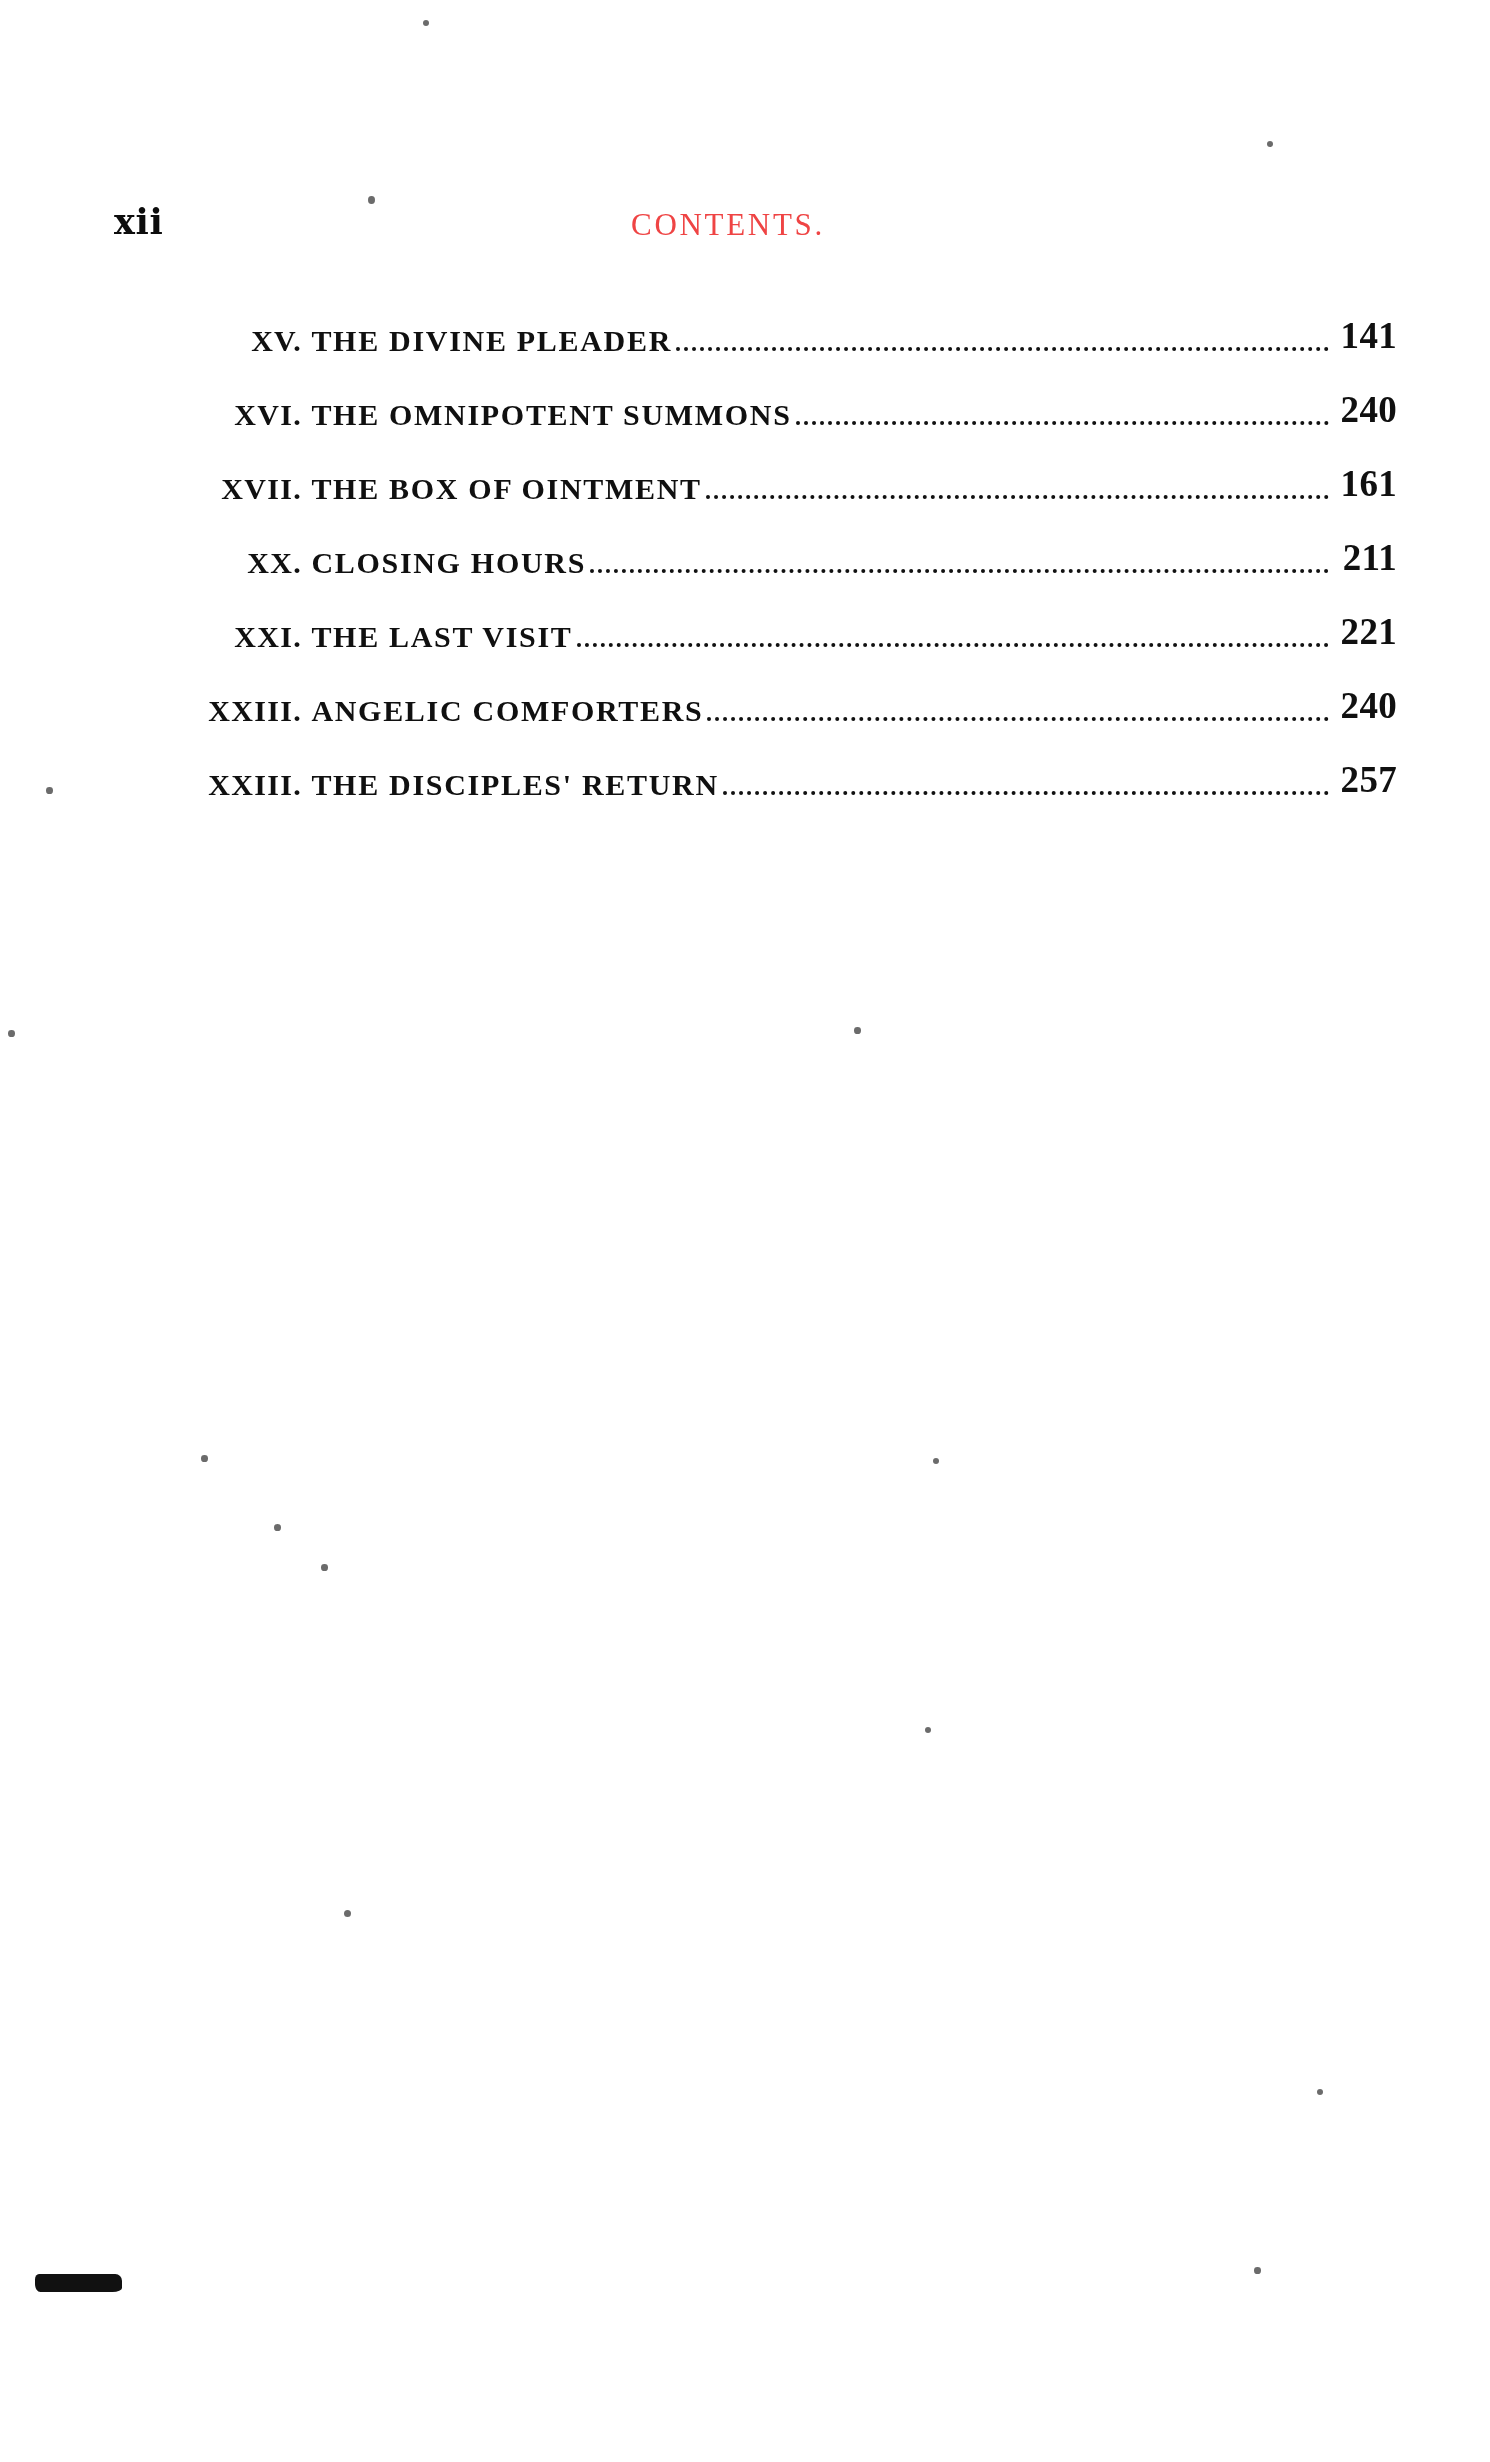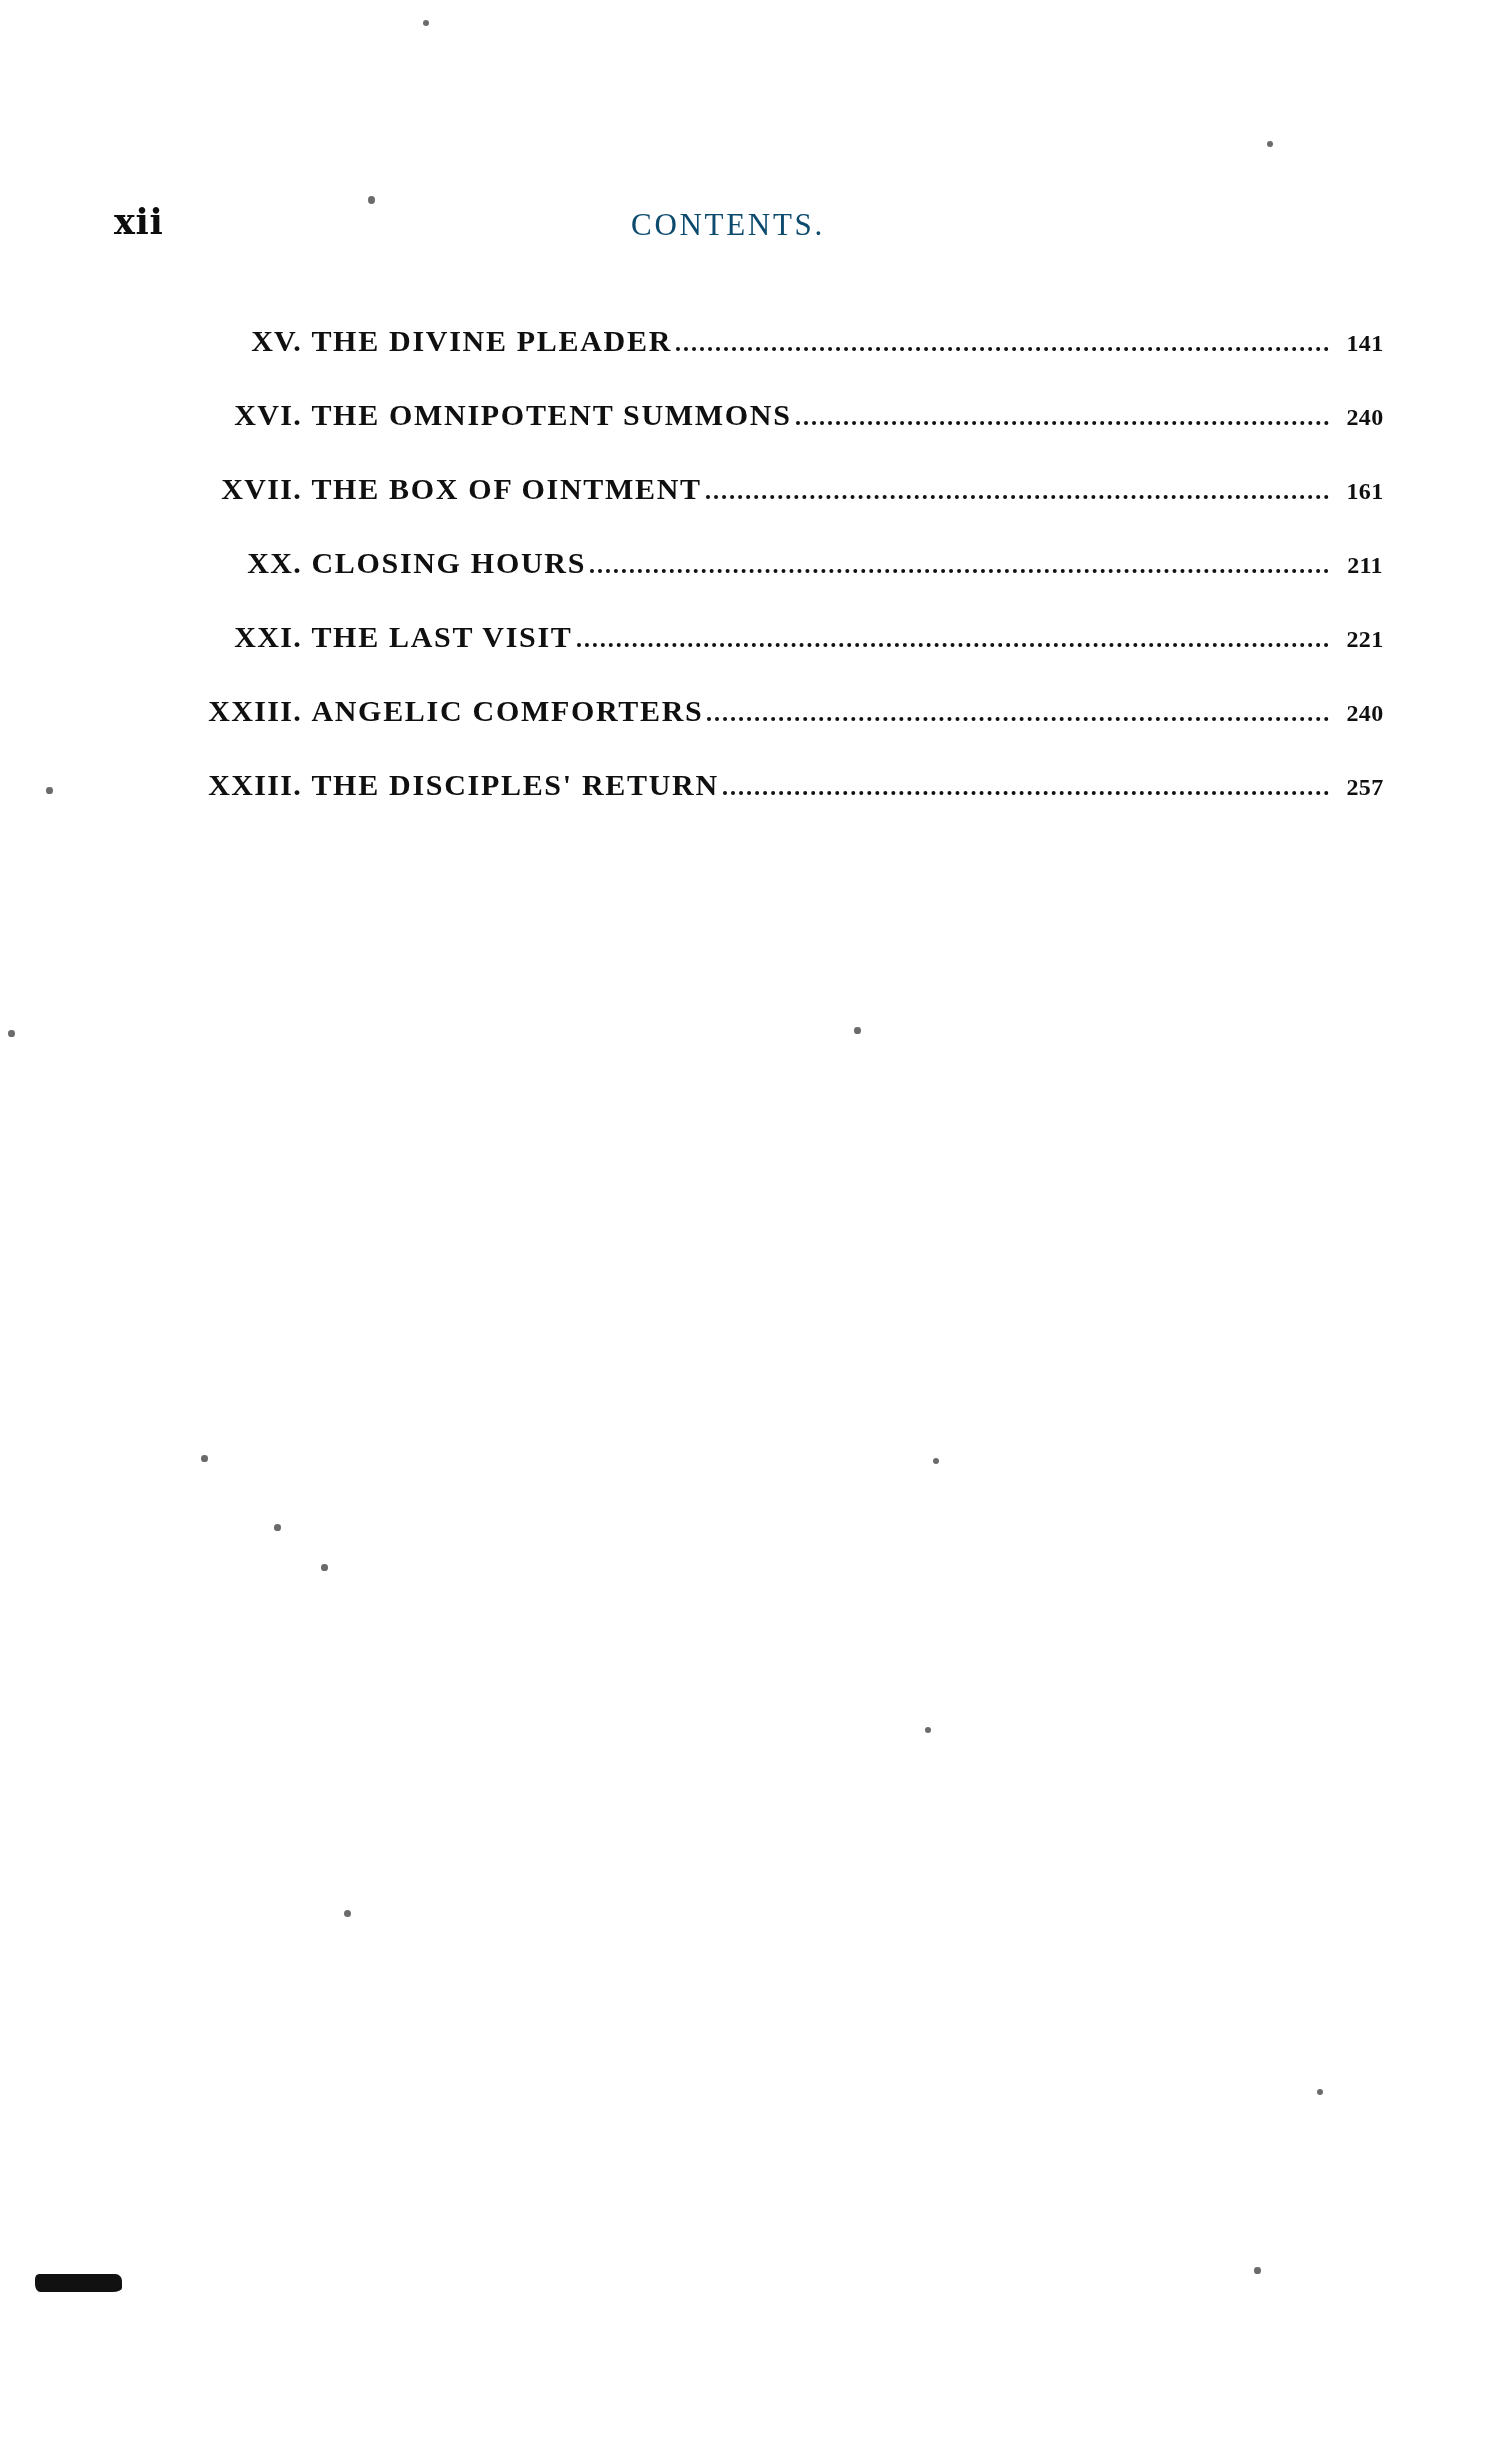--- a/index.html
+++ b/index.html
@@ -31,21 +31,21 @@
     letter-spacing: 0.7px;
     color: #0d0d0d;
   }
   .runhead-title {
     position: absolute;
     left: 631px;
     top: 207px;
     font-family: "Liberation Serif", serif;
     font-size: 31px;
     letter-spacing: 2.7px;
-    color: #0c4a6e;
+    color: #ef4444;
   }
 
   
   .toc {
     position: absolute;
     left: 101px;
     top: 284px;
     width: 1296px;
   }
   .toc-row {
@@ -71,22 +71,22 @@
   }
   .leader {
     flex: 1 1 auto;
     margin: 0 4px 7.4px 4px;
     border-bottom: 4.7px dotted #111111;
     height: 0;
     min-width: 27px;
   }
   .pageno {
     width: 64px;
-    text-align: center;
-    font-size: 24px;
+    text-align: right;
+    font-size: 37px;
     letter-spacing: 0.3px;
     padding-bottom: 1.3px;
   }
 
   
   .speck {
     position: absolute;
     background: #3a3a3a;
     border-radius: 50%;
     opacity: 0.75;

